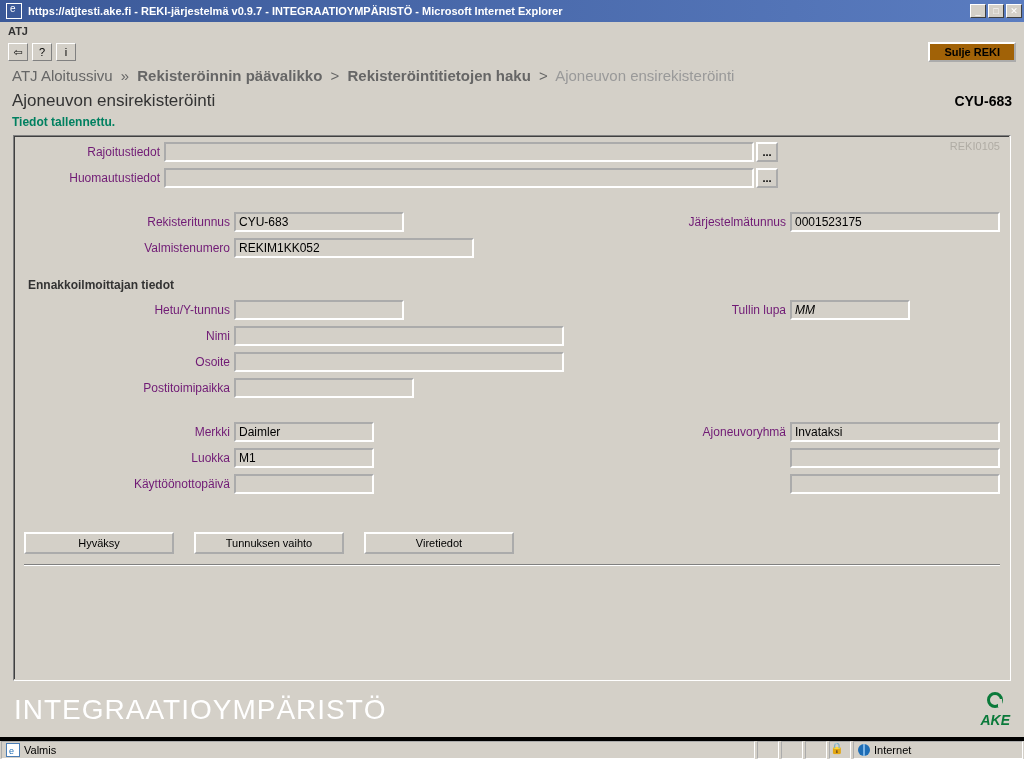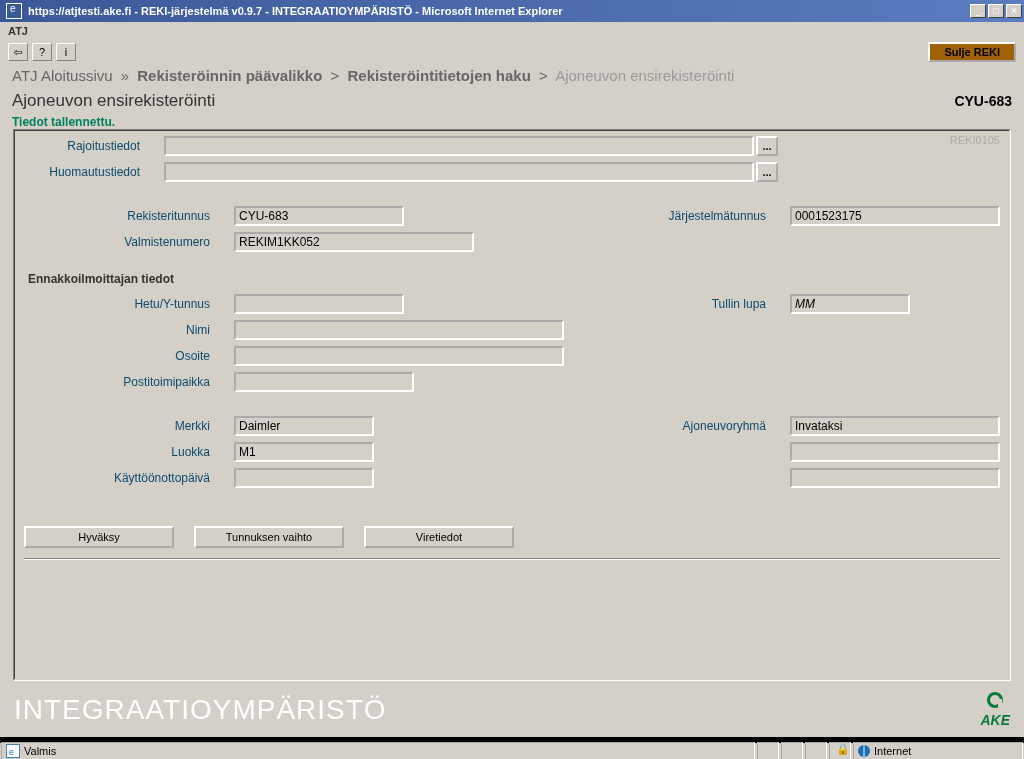--- a/index.html
+++ b/index.html
@@ -72,21 +72,21 @@
 .breadcrumb .sep { margin: 0 4px; color:#666; }
 .breadcrumb .bc-current { color: #999; }
 .page-title-row {
   display: flex;
   padding: 4px 12px 2px;
   align-items: baseline;
 }
 .page-title { font-size: 17px; color: #333; flex: 1; }
 .reg-id { font-size: 14px; font-weight: bold; }
 .status-msg {
-  padding: 2px 12px 0;
+  padding: 2px 12px 6px;
   color: #008060;
   font-size: 12px;
   font-weight: bold;
 }
 .form-panel {
   margin: 0 13px 8px;
   border-top: 1px solid #808080;
   border-left: 1px solid #808080;
   border-right: 1px solid #fff;
   border-bottom: 1px solid #fff;
@@ -97,23 +97,23 @@
   flex: 1;
 }
 .screen-code {
   position: absolute; top: 4px; right: 10px;
   color: #b0aca4; font-size: 11px;
 }
 .row { display: flex; align-items: center; margin-bottom: 6px; }
 .label {
   width: 180px;
   text-align: right;
-  padding-right: 24px;
+  padding-right: 4px;
   font-size: 12px;
-  color: #0c4a6e;
+  color: #701a75;
 }
 .label.narrow { width: 140px; }
 .label.right-col { width: 140px; text-align: right; }
 .gap { flex: 1; }
 input.field, .field {
   height: 20px;
   border: 2px inset #fff;
   background: #d4d0c8;
   font-size: 12px;
   padding: 0 3px;
@@ -168,26 +168,25 @@
   font-style: italic;
   display: flex; align-items: center; gap:4px;flex-direction:column;
 }
 .ake-logo .ring {
   width: 16px; height:16px; border:3px solid #0a7a3a; border-radius:50%;
   position:relative;
 }
 .ake-logo .ring::after { content:''; position:absolute; right:-2px; top:4px; width:4px; height:8px; background:#d4d0c8;}
 .statusbar {
   height: 22px;
-  border-top: 6px solid #000000;
+  border-top: 4px solid #000000;
   background: #d4d0c8;
   display: flex;
   align-items: center;
   font-size: 11px;
-  text-align: right;
 }
 .statusbar .sb-left {
   flex: 1; padding-left: 4px;
   border: 1px inset #fff; height:18px; line-height:16px; margin:1px;
   display:flex; align-items:center; gap:4px;
 }
 .sb-cell {
   width: 22px; height:18px; border:1px inset #fff; margin:1px;
 }
 .sb-zone {

